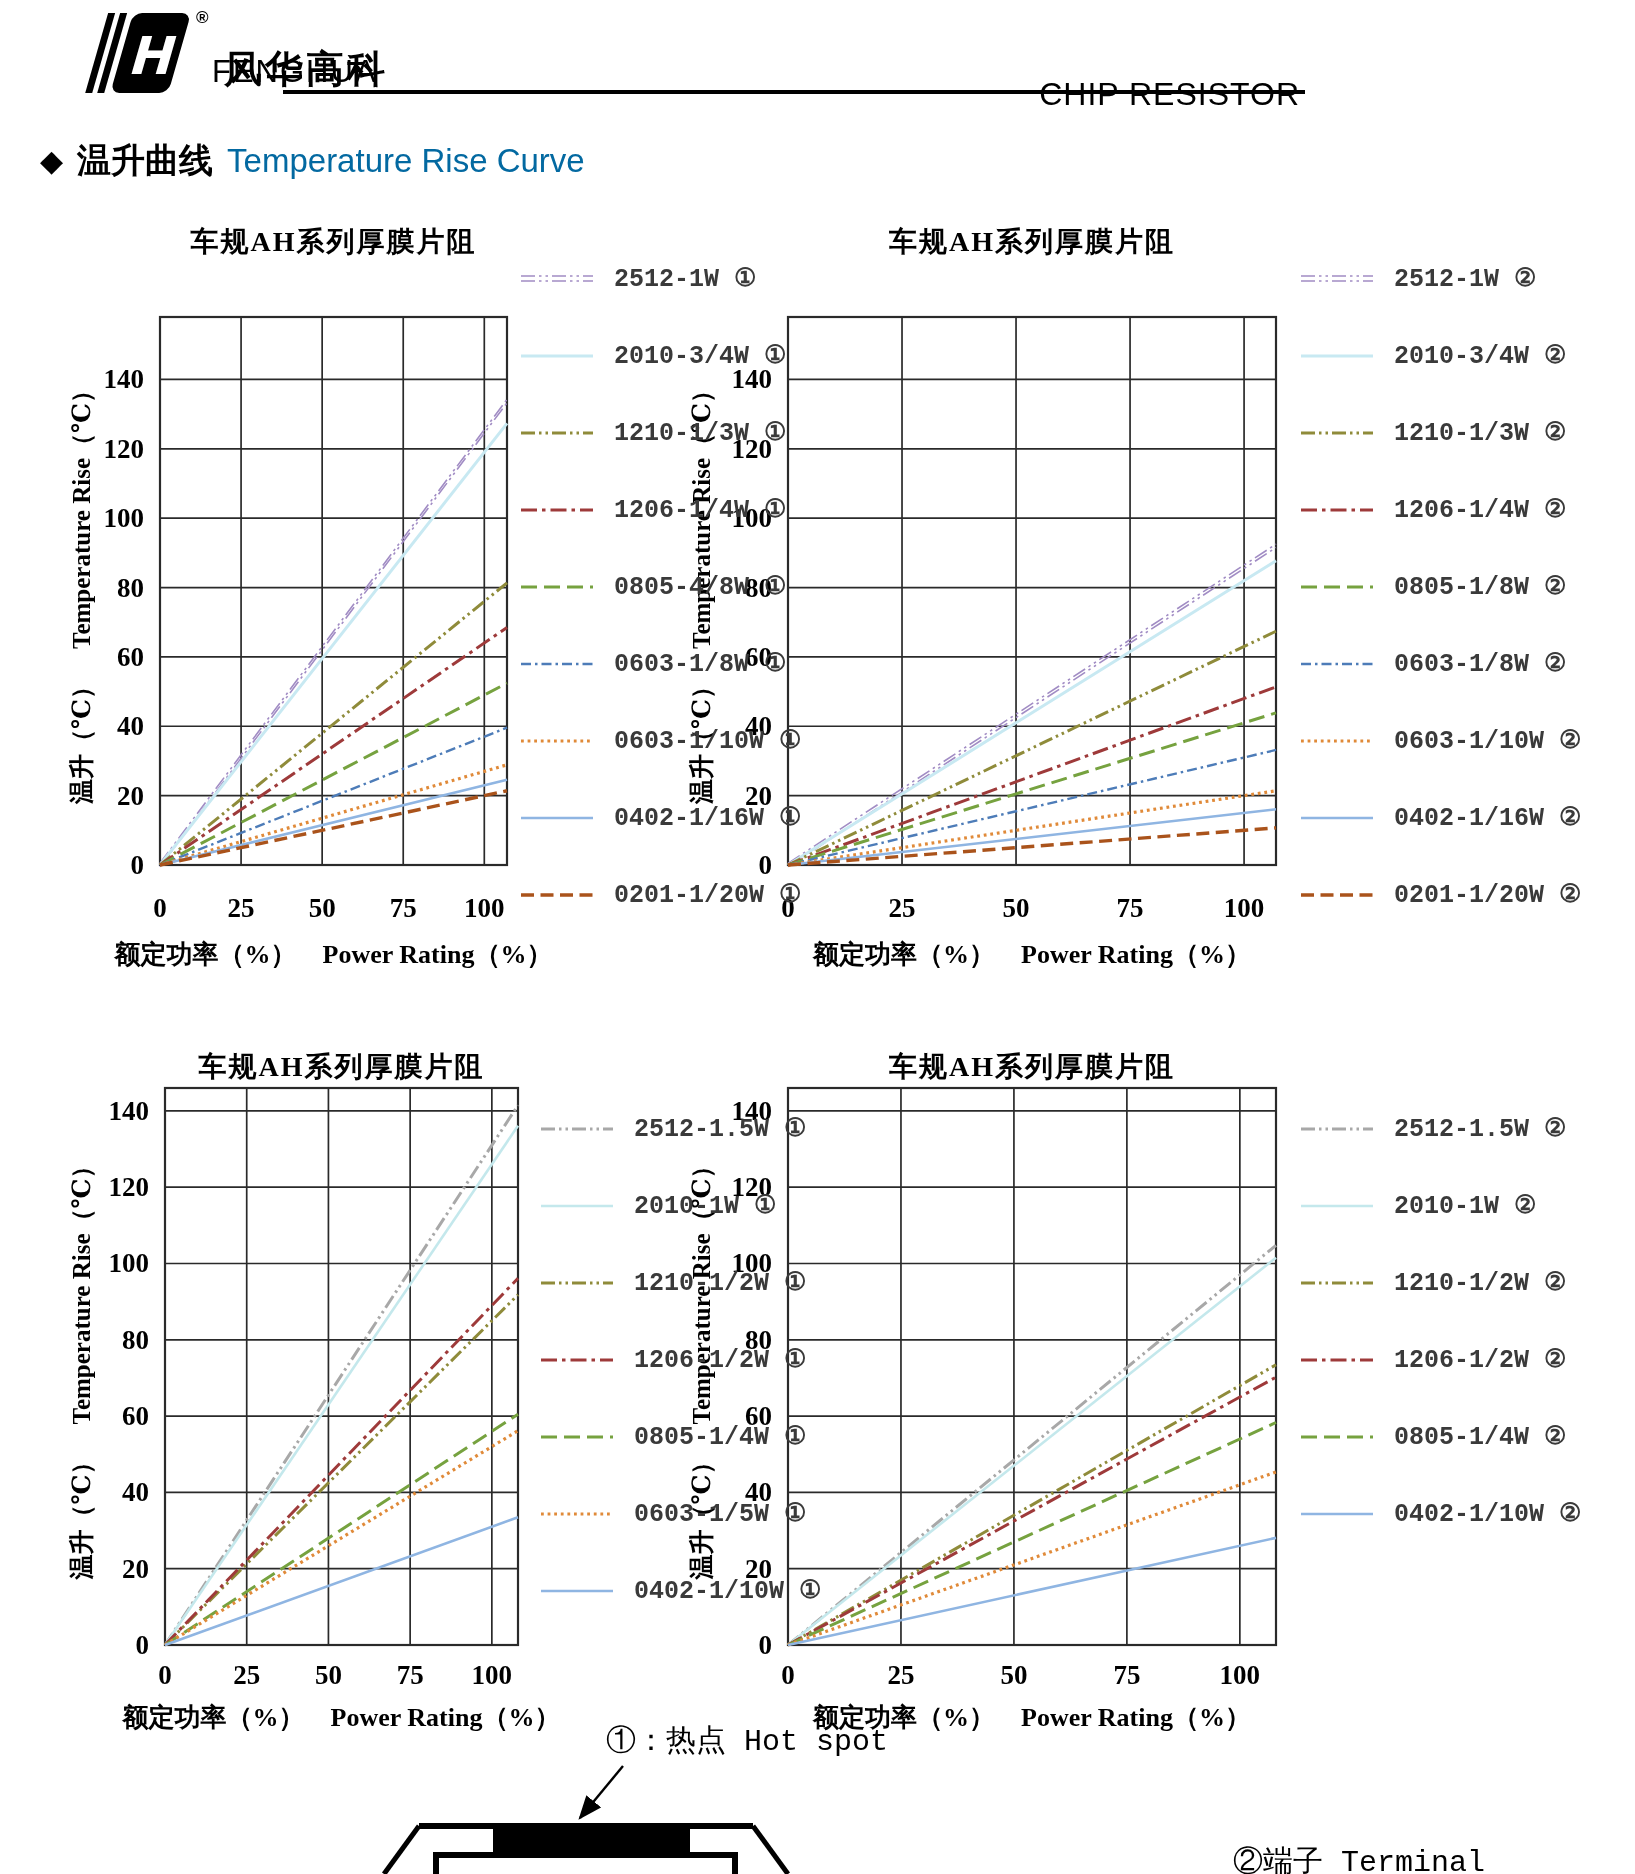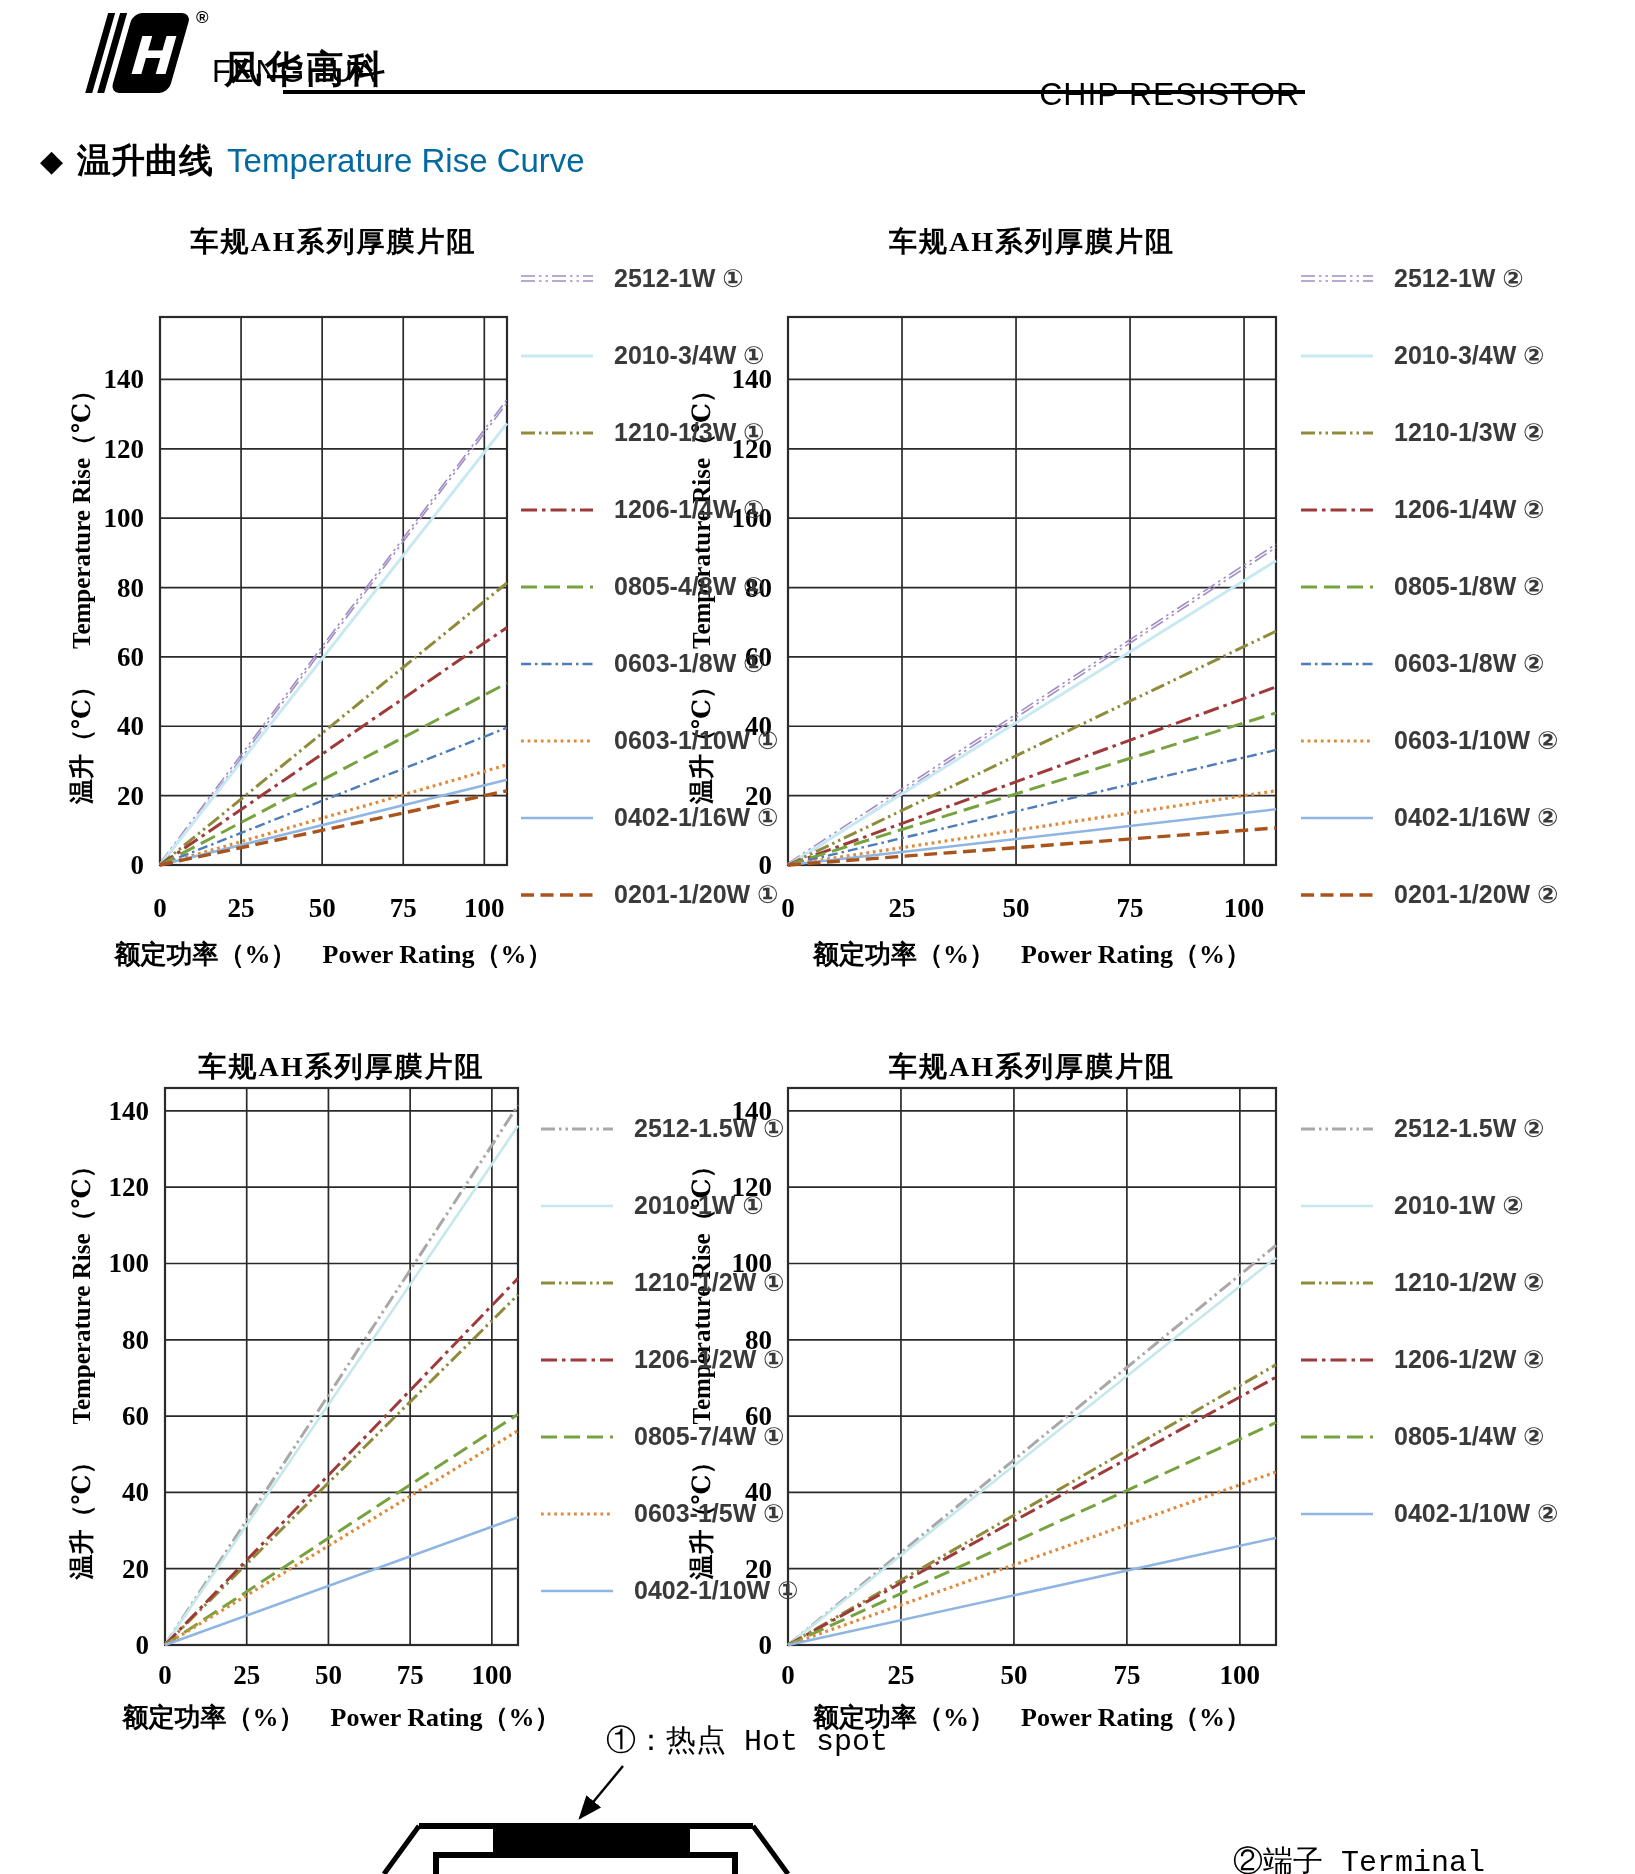--- a/index.html
+++ b/index.html
@@ -14,21 +14,21 @@
   .brand-cn{position:absolute;left:224px;top:12px;font-size:38px;font-weight:800;letter-spacing:3px;margin-top:32px;}
   .brand-en{position:absolute;left:212px;top:54px;font-size:31px;font-weight:400;letter-spacing:2px;}
   .doc-title{position:absolute;right:335px;top:40px;font-size:32px;font-weight:400;letter-spacing:1px;margin-top:36px;}
   .hdr-rule{position:absolute;left:283px;top:90px;width:1022px;height:4px;background:#000;}
   
   .section-title{position:absolute;left:40px;top:138px;display:flex;align-items:center;gap:14px;}
   .diamond{font-size:30px;line-height:1;}
   .sec-cn{font-size:34px;font-weight:800;}
   .sec-en{font-size:33px;font-weight:400;color:#0369a1;}
   
-  .legend{position:absolute;display:flex;flex-direction:column;}
+  .legend{position:absolute;display:flex;flex-direction:column;font-family:Liberation Mono, monospace;}
   .lg-entry{height:77px;display:flex;align-items:center;gap:20px;}
   .lg-label{font-size:25px;font-weight:600;color:#3a3a3a;white-space:nowrap;}
   
   text.ctick,text.ctitle,text.clabel{
     font-family:"Liberation Serif","DejaVu Serif",serif;font-weight:bold;fill:#000;
   }
   
   .callout{position:absolute;left:606px;top:1720px;font-family:"Liberation Mono","DejaVu Sans Mono",monospace;
     font-size:30px;font-weight:500;white-space:nowrap;}
   .terminal{position:absolute;left:1233px;top:1841px;font-family:"Liberation Mono","DejaVu Sans Mono",monospace;
@@ -350,21 +350,21 @@
       <div class="lg-entry">
         <svg width="74" height="20">
           <line x1="1" y1="10" x2="73" y2="10" stroke="#9e3a3a" stroke-width="3" fill="none" stroke-dasharray="16,5,3.5,5"></line>
         </svg>
         <span class="lg-label">1206-1/2W ①</span>
       </div>
       <div class="lg-entry">
         <svg width="74" height="20">
           <line x1="1" y1="10" x2="73" y2="10" stroke="#76a23f" stroke-width="3" fill="none" stroke-dasharray="16,7"></line>
         </svg>
-        <span class="lg-label">0805-7/4W ①</span>
+        <span class="lg-label">0805-1/4W ①</span>
       </div>
       <div class="lg-entry">
         <svg width="74" height="20">
           <line x1="1" y1="10" x2="73" y2="10" stroke="#e08a39" stroke-width="3.2" fill="none" stroke-dasharray="2.8,3.8"></line>
         </svg>
         <span class="lg-label">0603-1/5W ①</span>
       </div>
       <div class="lg-entry">
         <svg width="74" height="20">
           <line x1="1" y1="10" x2="73" y2="10" stroke="#8fb5e2" stroke-width="2.6" fill="none"></line>

